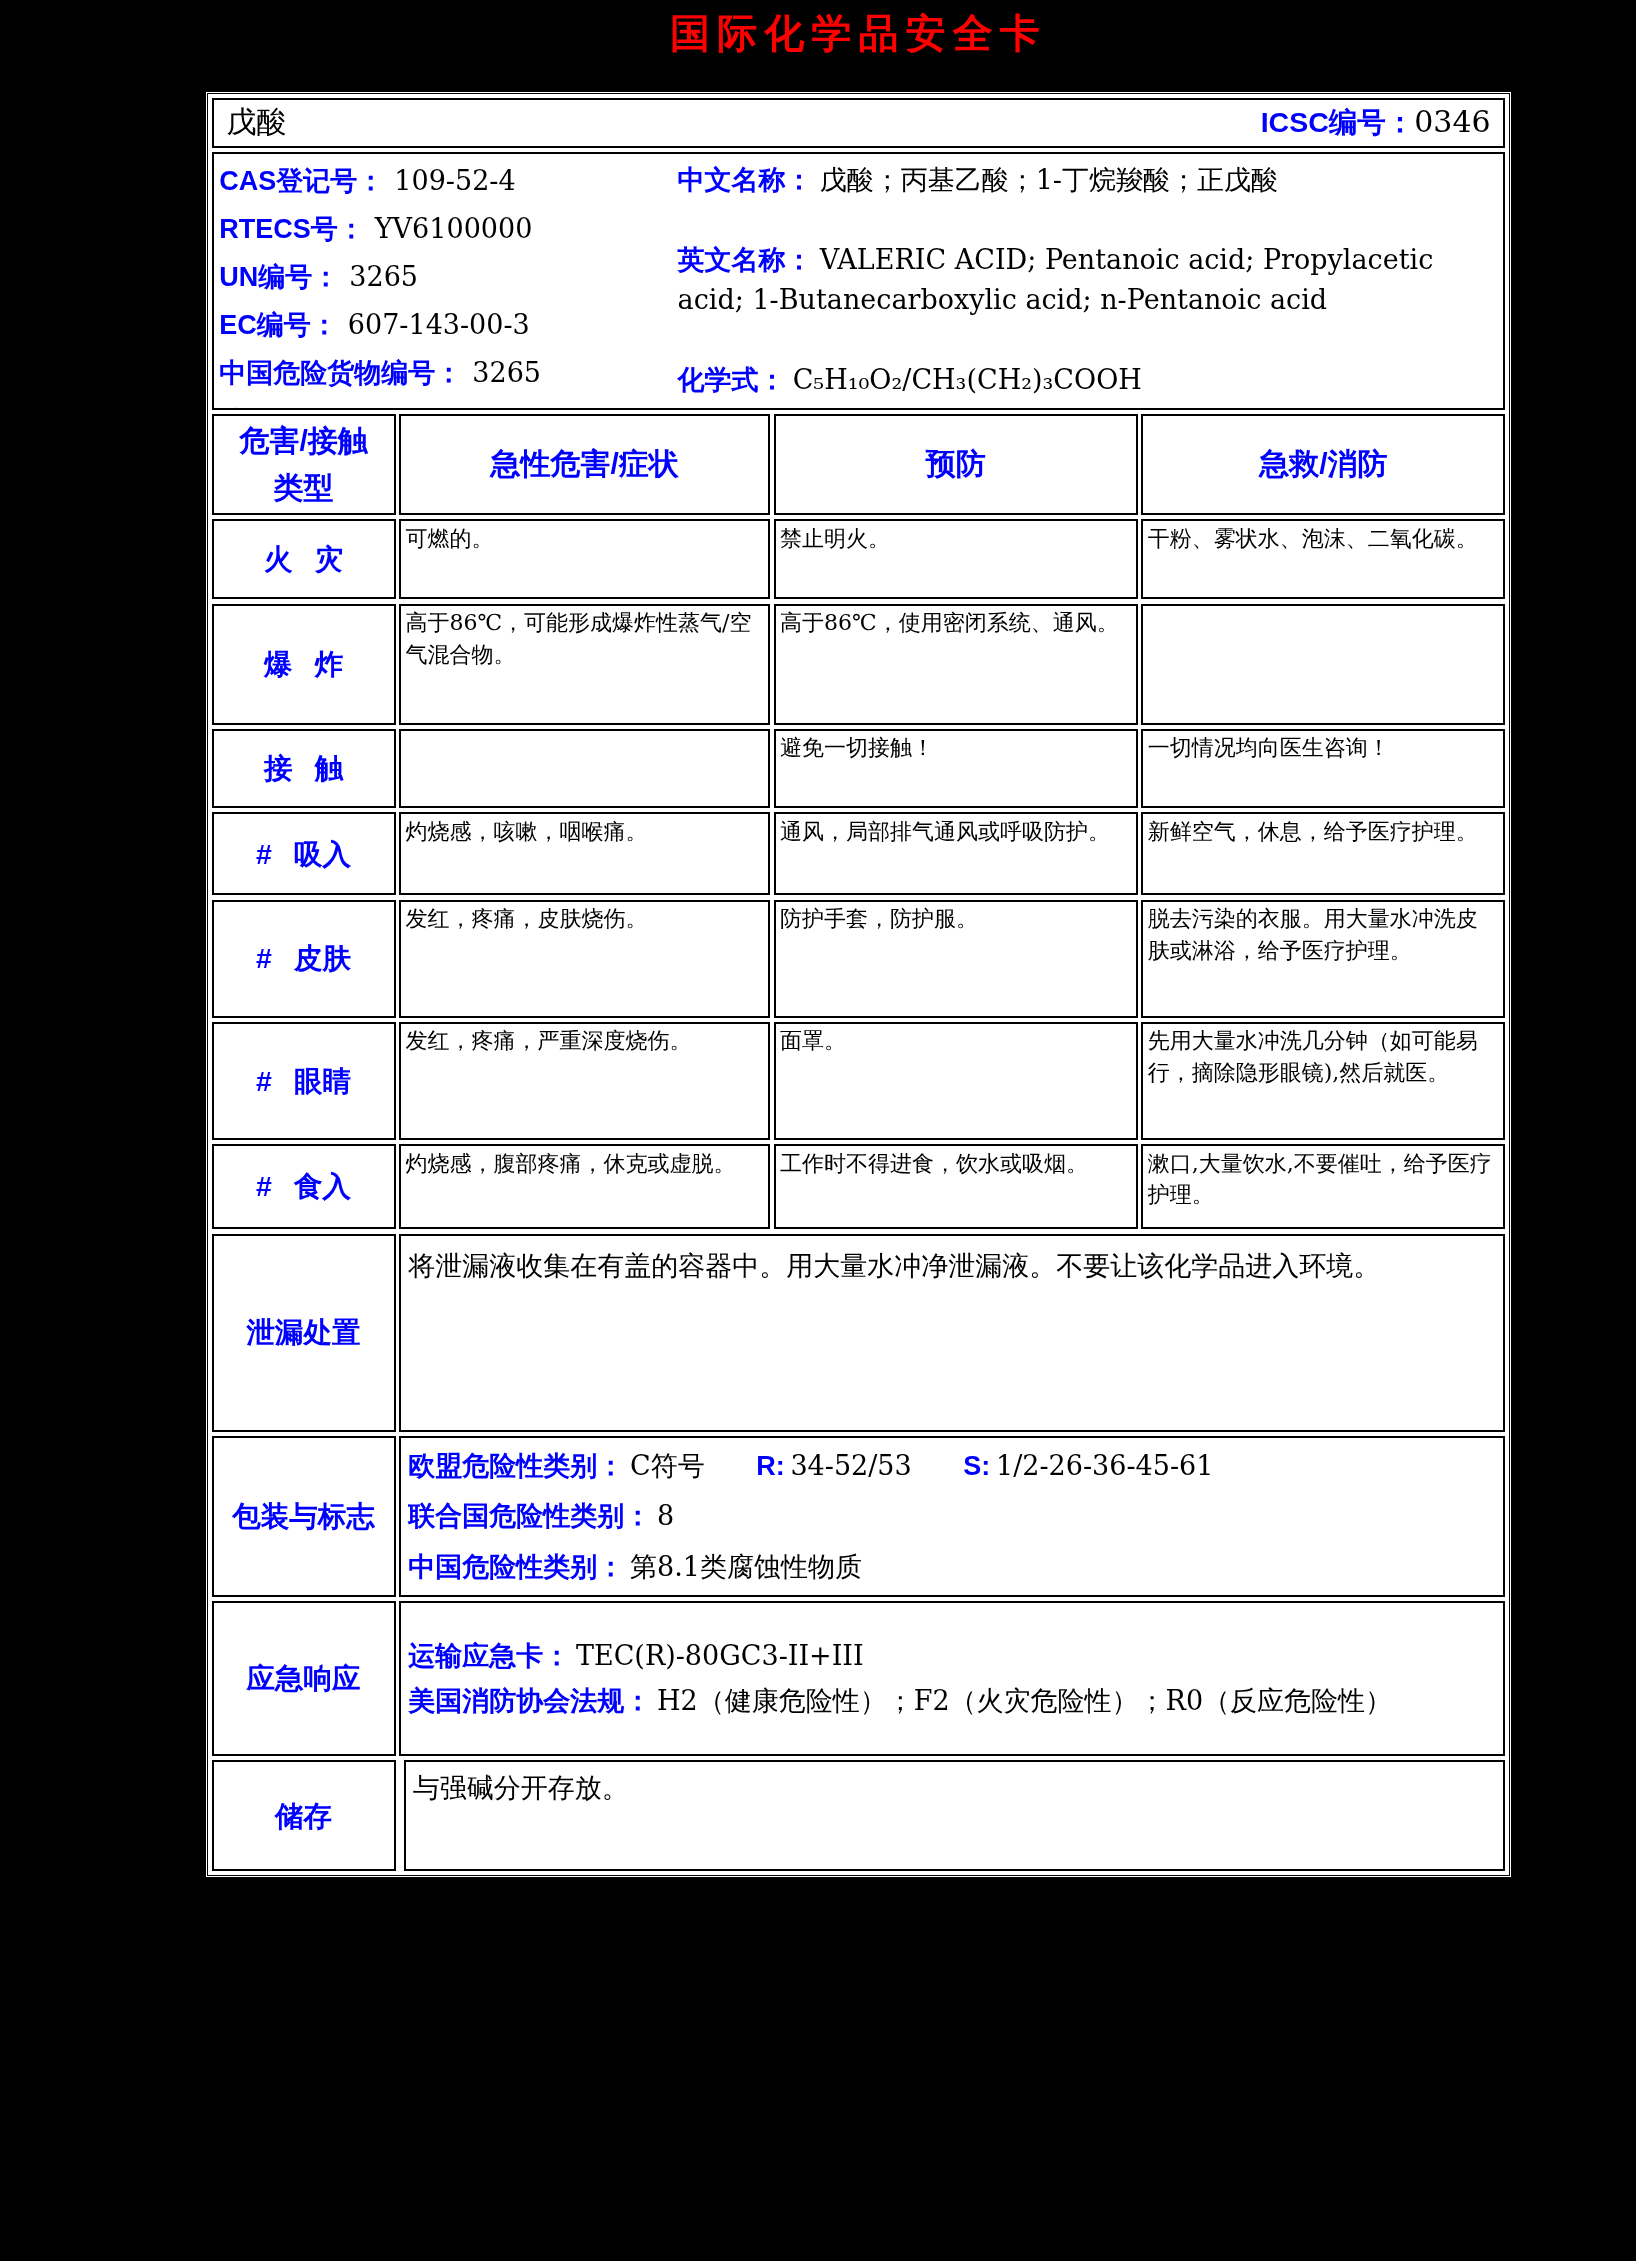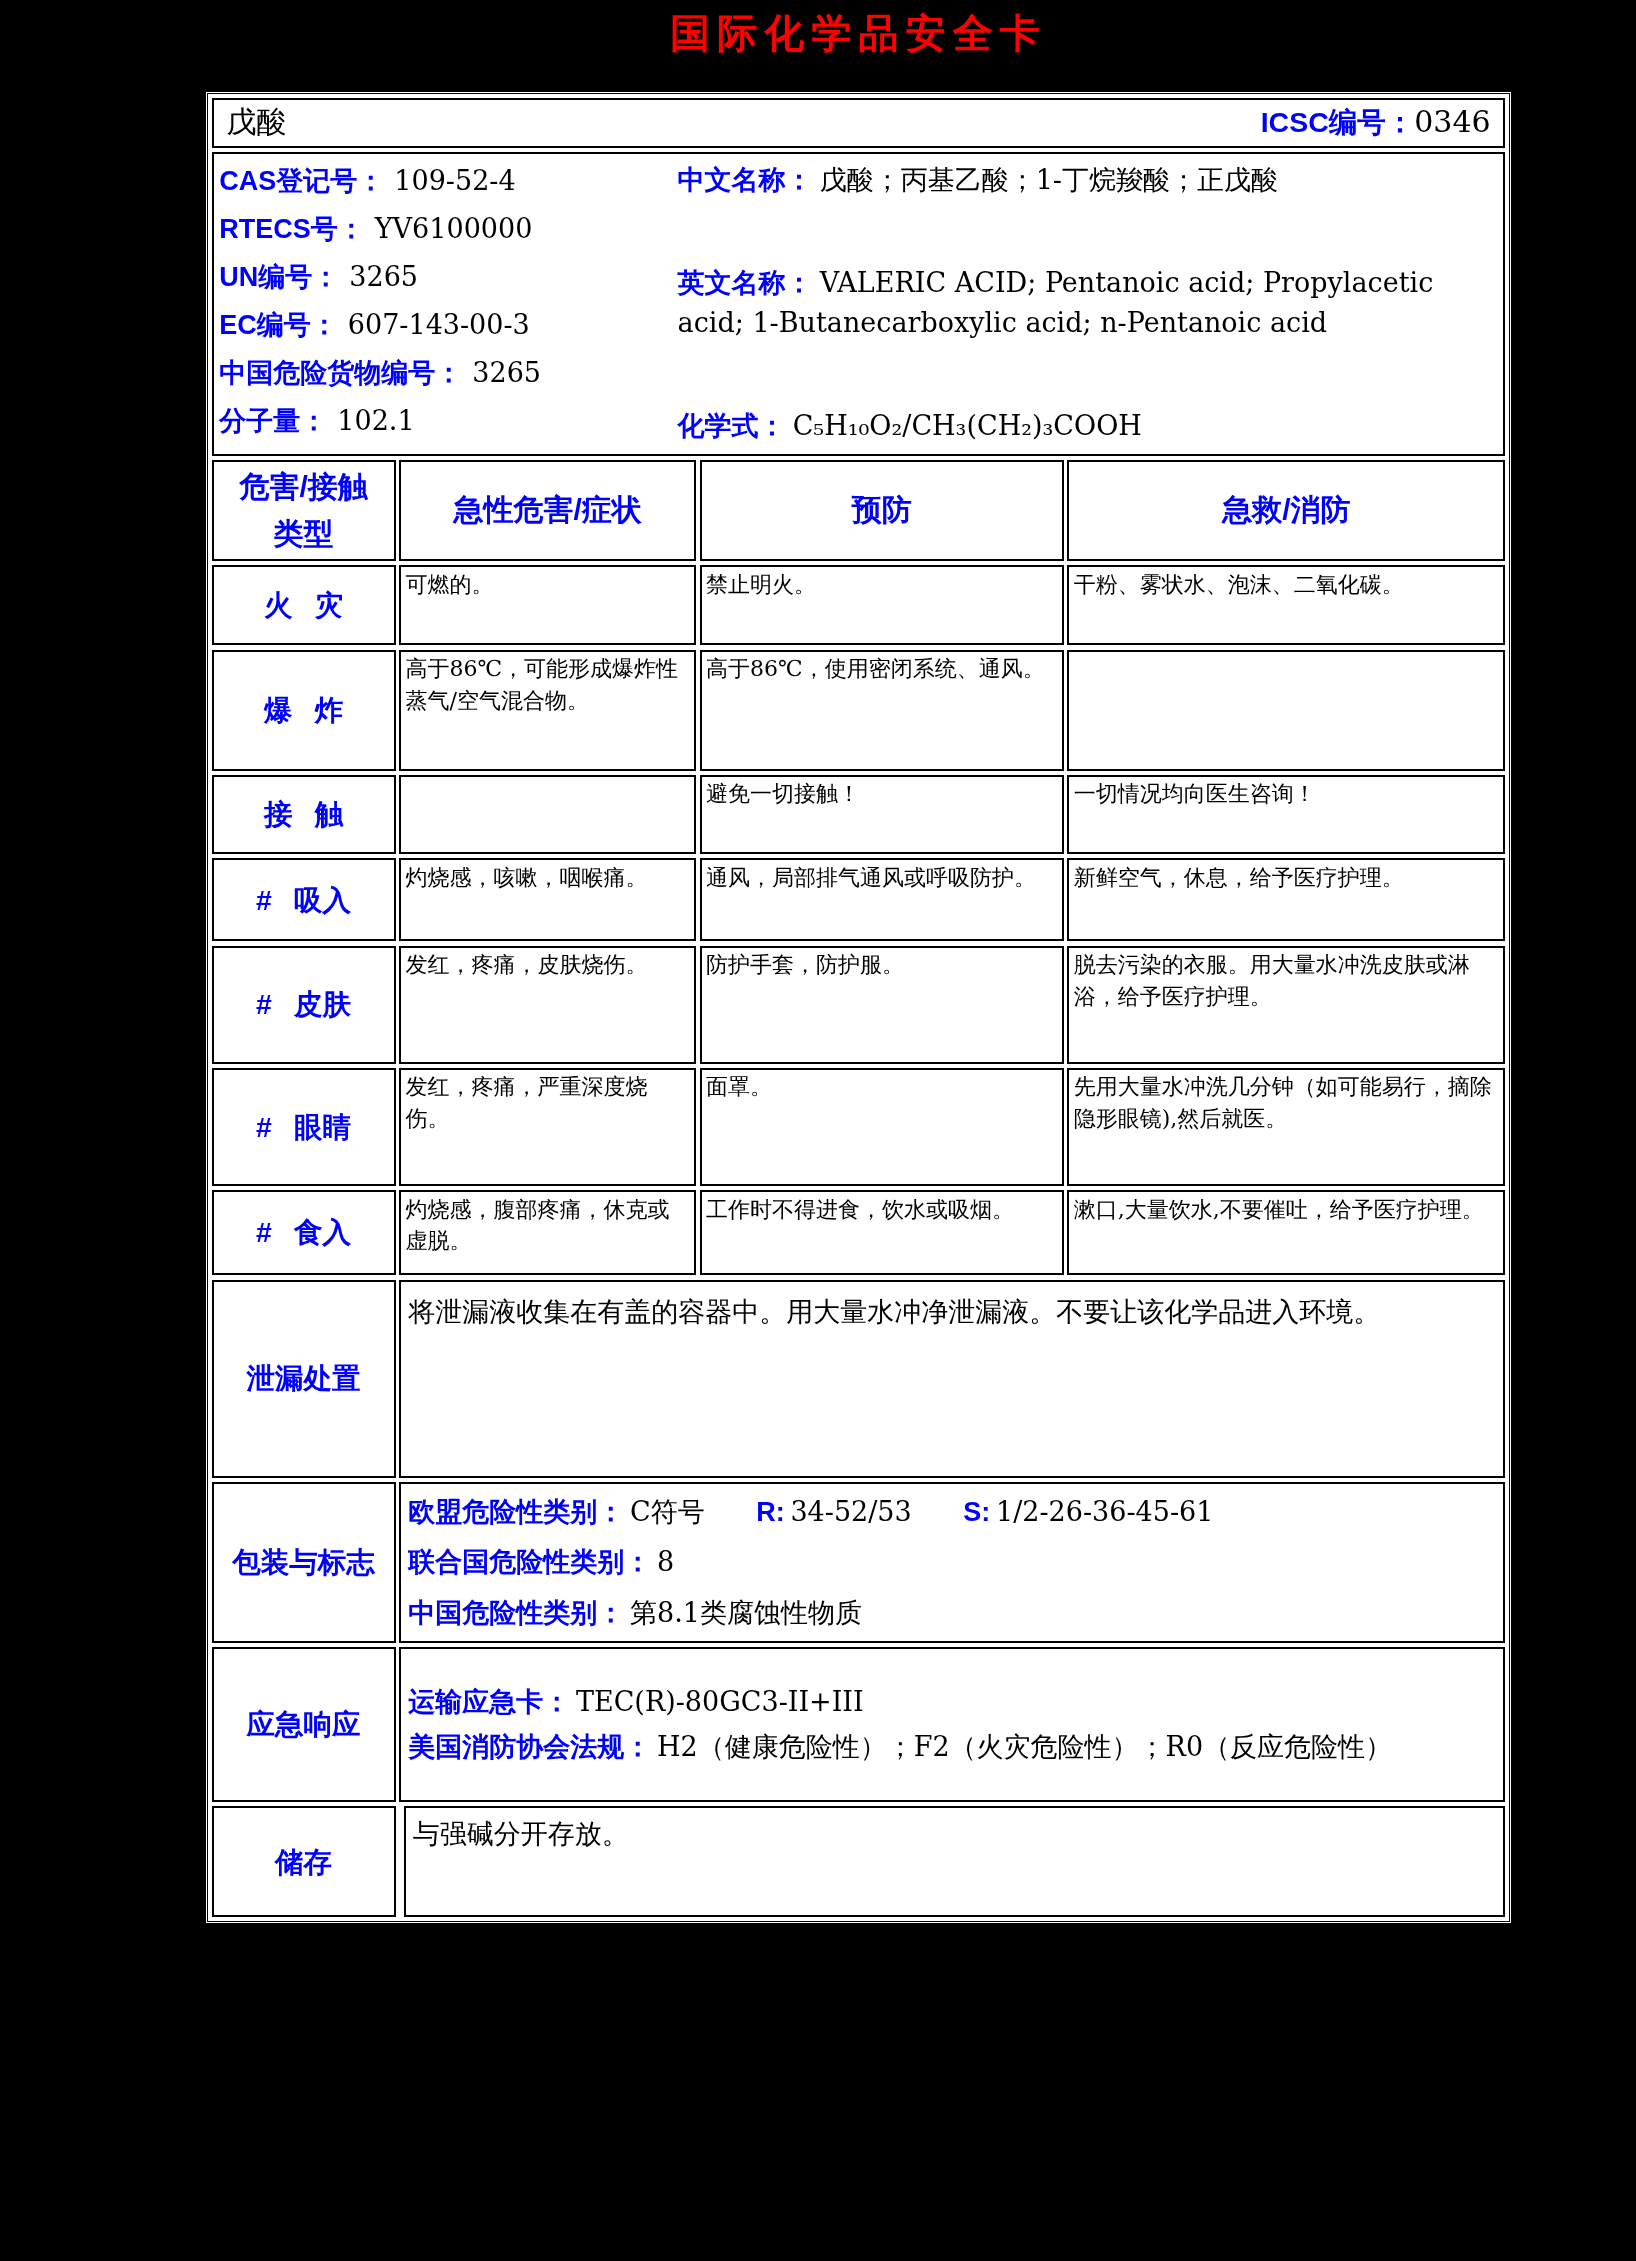--- a/index.html
+++ b/index.html
@@ -8,36 +8,36 @@
   .title{position:absolute;left:205px;top:5.7px;width:1307px;text-align:center;
          font-size:40px;font-weight:bold;color:#ff0000;letter-spacing:7.1px;
          font-family:"DejaVu Serif","Liberation Serif",serif;}
   .card{position:absolute;left:205px;top:91px;width:1307px;box-sizing:border-box;
         border:3.6px double #000;padding:3.6px;background:#fff;}
   .row{display:flex;align-items:stretch;gap:3.6px;margin-bottom:4.3px;}
   .row:last-child{margin-bottom:0;gap:8px;}
   .cell{border:2.1px solid #000;box-sizing:border-box;background:#fff;overflow:hidden;}
   
   .r-name{height:50px;}
-  .r-info{height:304px;}
+  .r-info{height:258px;}
   .r-head{height:101px;}
   .r-fire{height:80px;}
   .r-expl{height:121px;}
   .r-cont{height:79px;}
   .r-inh{height:83px;}
   .r-skin{height:118px;}
   .r-eye{height:118px;}
   .r-ing{height:85px;}
   .r-spill{height:198px;}
   .r-pack{height:161px;}
   .r-emer{height:155px;}
   .r-store{height:111px;}
   
   .c1{width:184px;flex:0 0 auto;}
-  .c2{width:297px;flex:0 0 auto;}
+  .c2{width:371px;flex:0 0 auto;}
   .c3{width:364px;flex:0 0 auto;}
   .c4{flex:1 1 auto;}
   .wide{flex:1 1 auto;}
   .full{flex:1 1 auto;}
   
   .lbl{color:#0000ff;font-weight:bold;font-family:"Liberation Sans","DejaVu Sans",sans-serif;}
   .val{color:#000;font-family:"DejaVu Serif","Liberation Serif",serif;}
   .name-cell{display:flex;justify-content:space-between;align-items:center;padding:0 12.8px;font-size:30px;}
   .name-cell .lbl{font-size:28.5px;}
   .name-cell .val{font-size:30px;}

